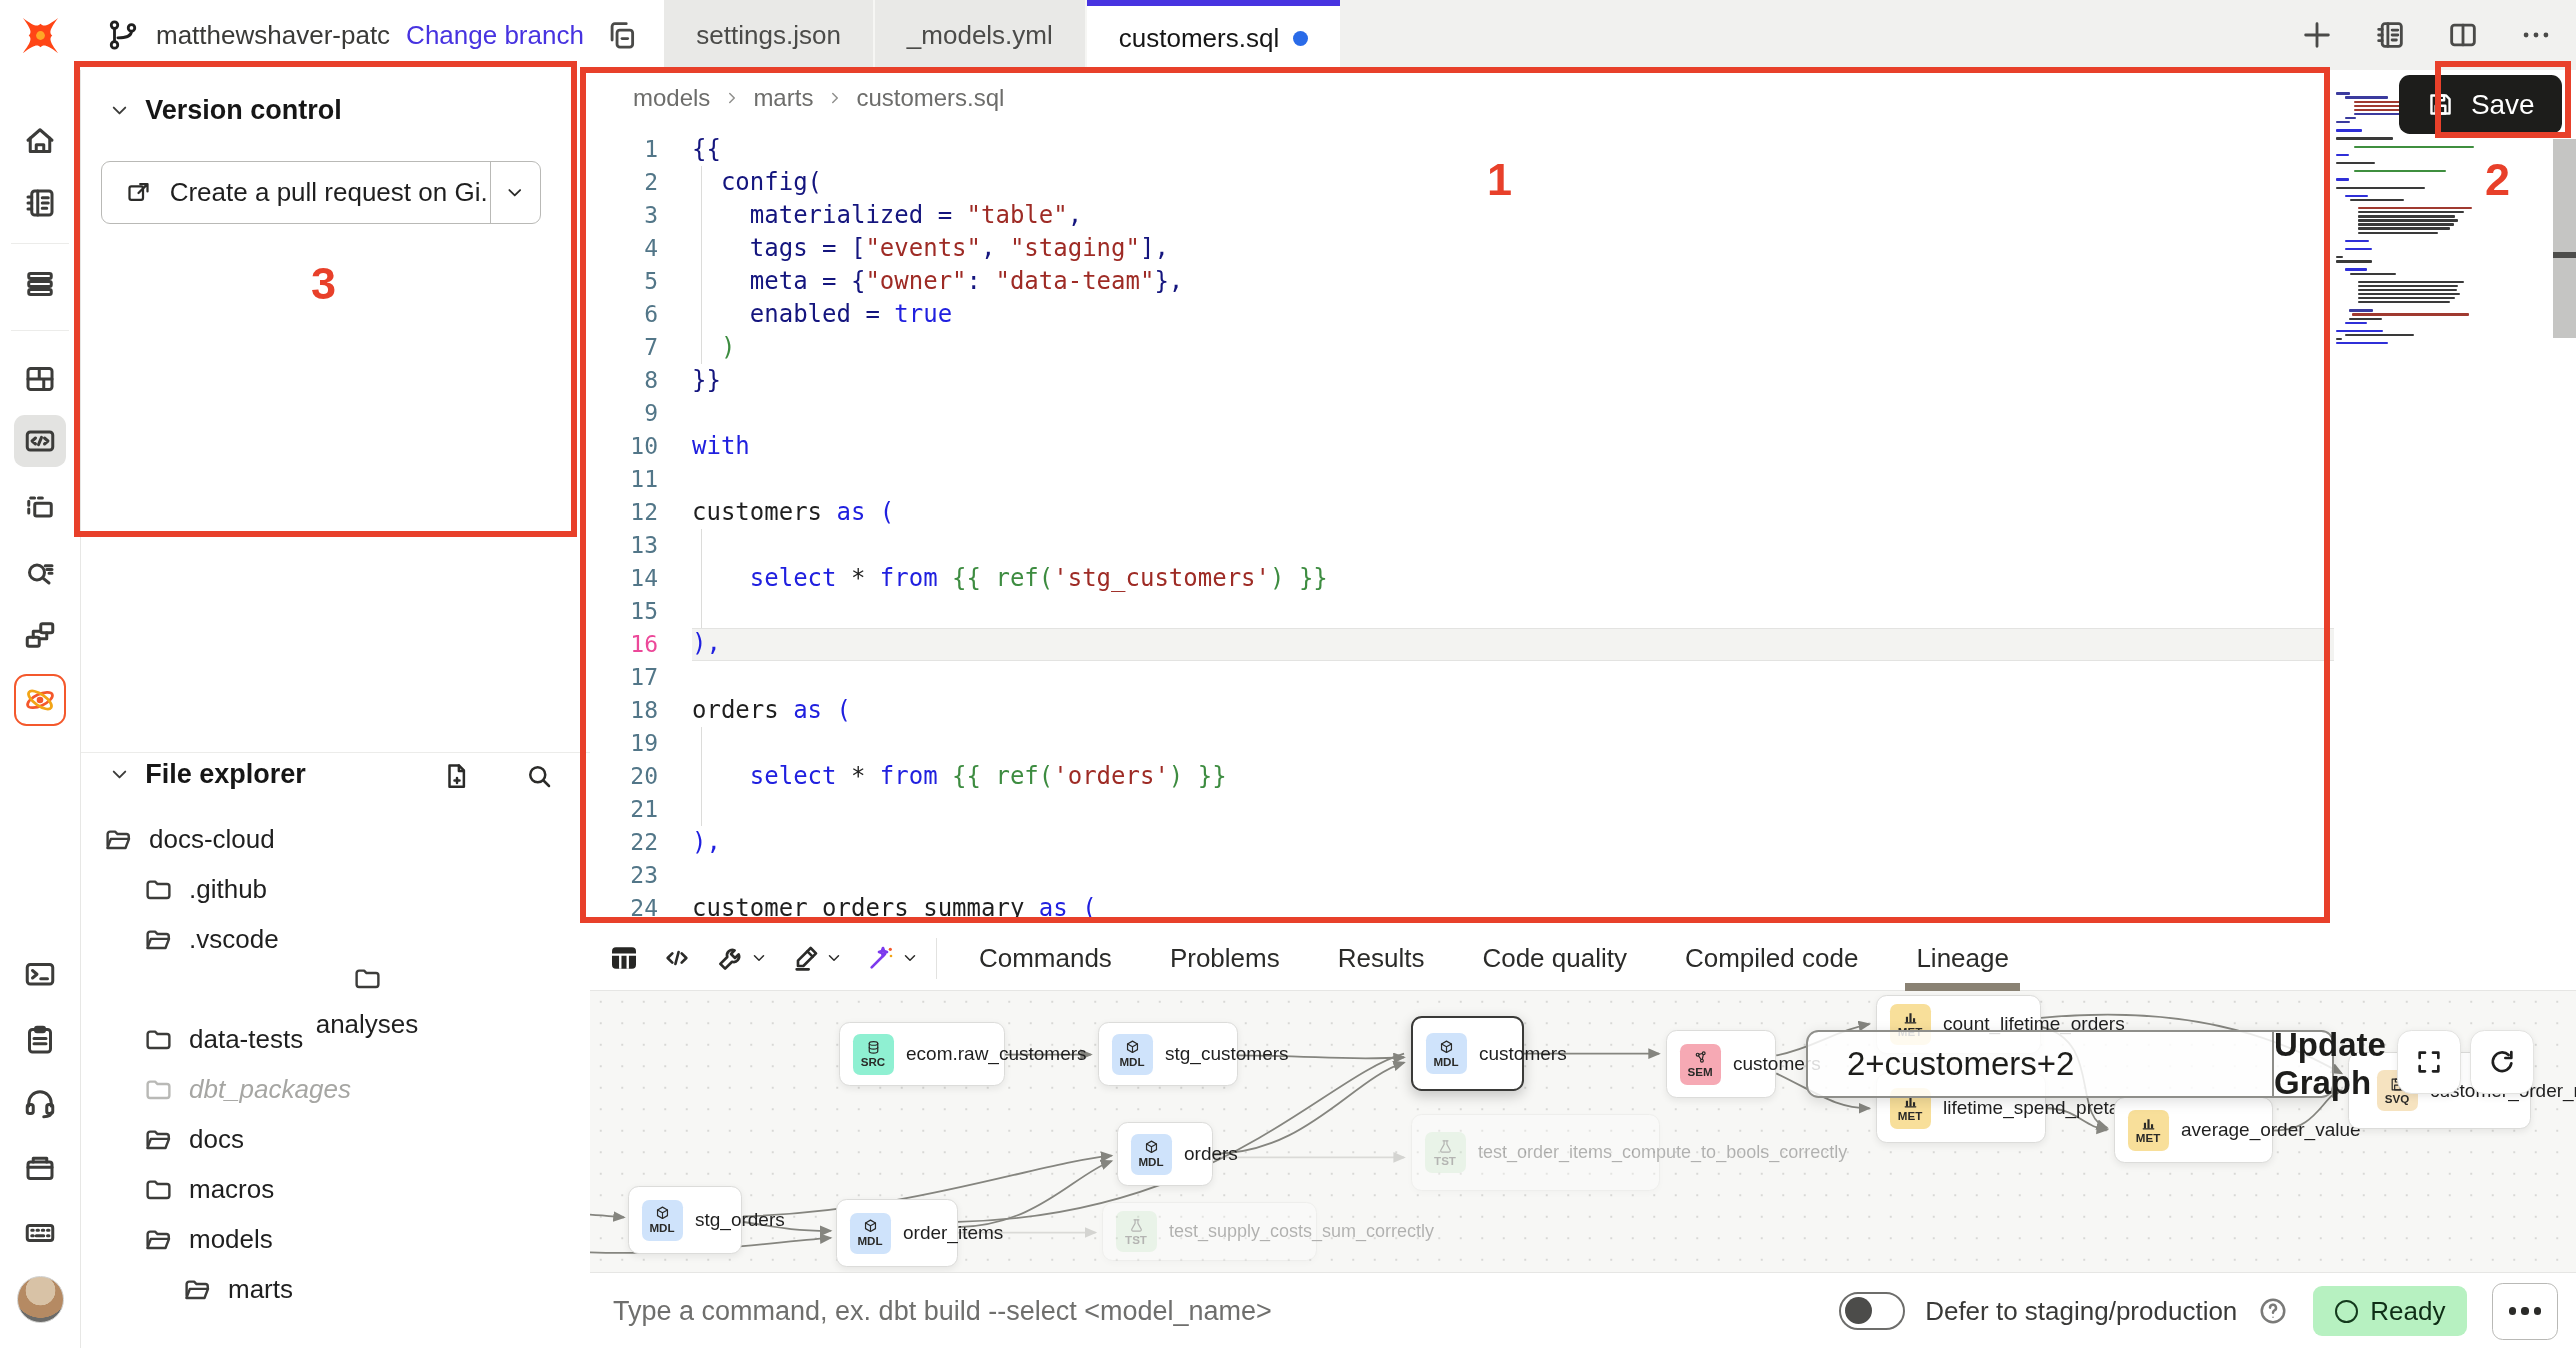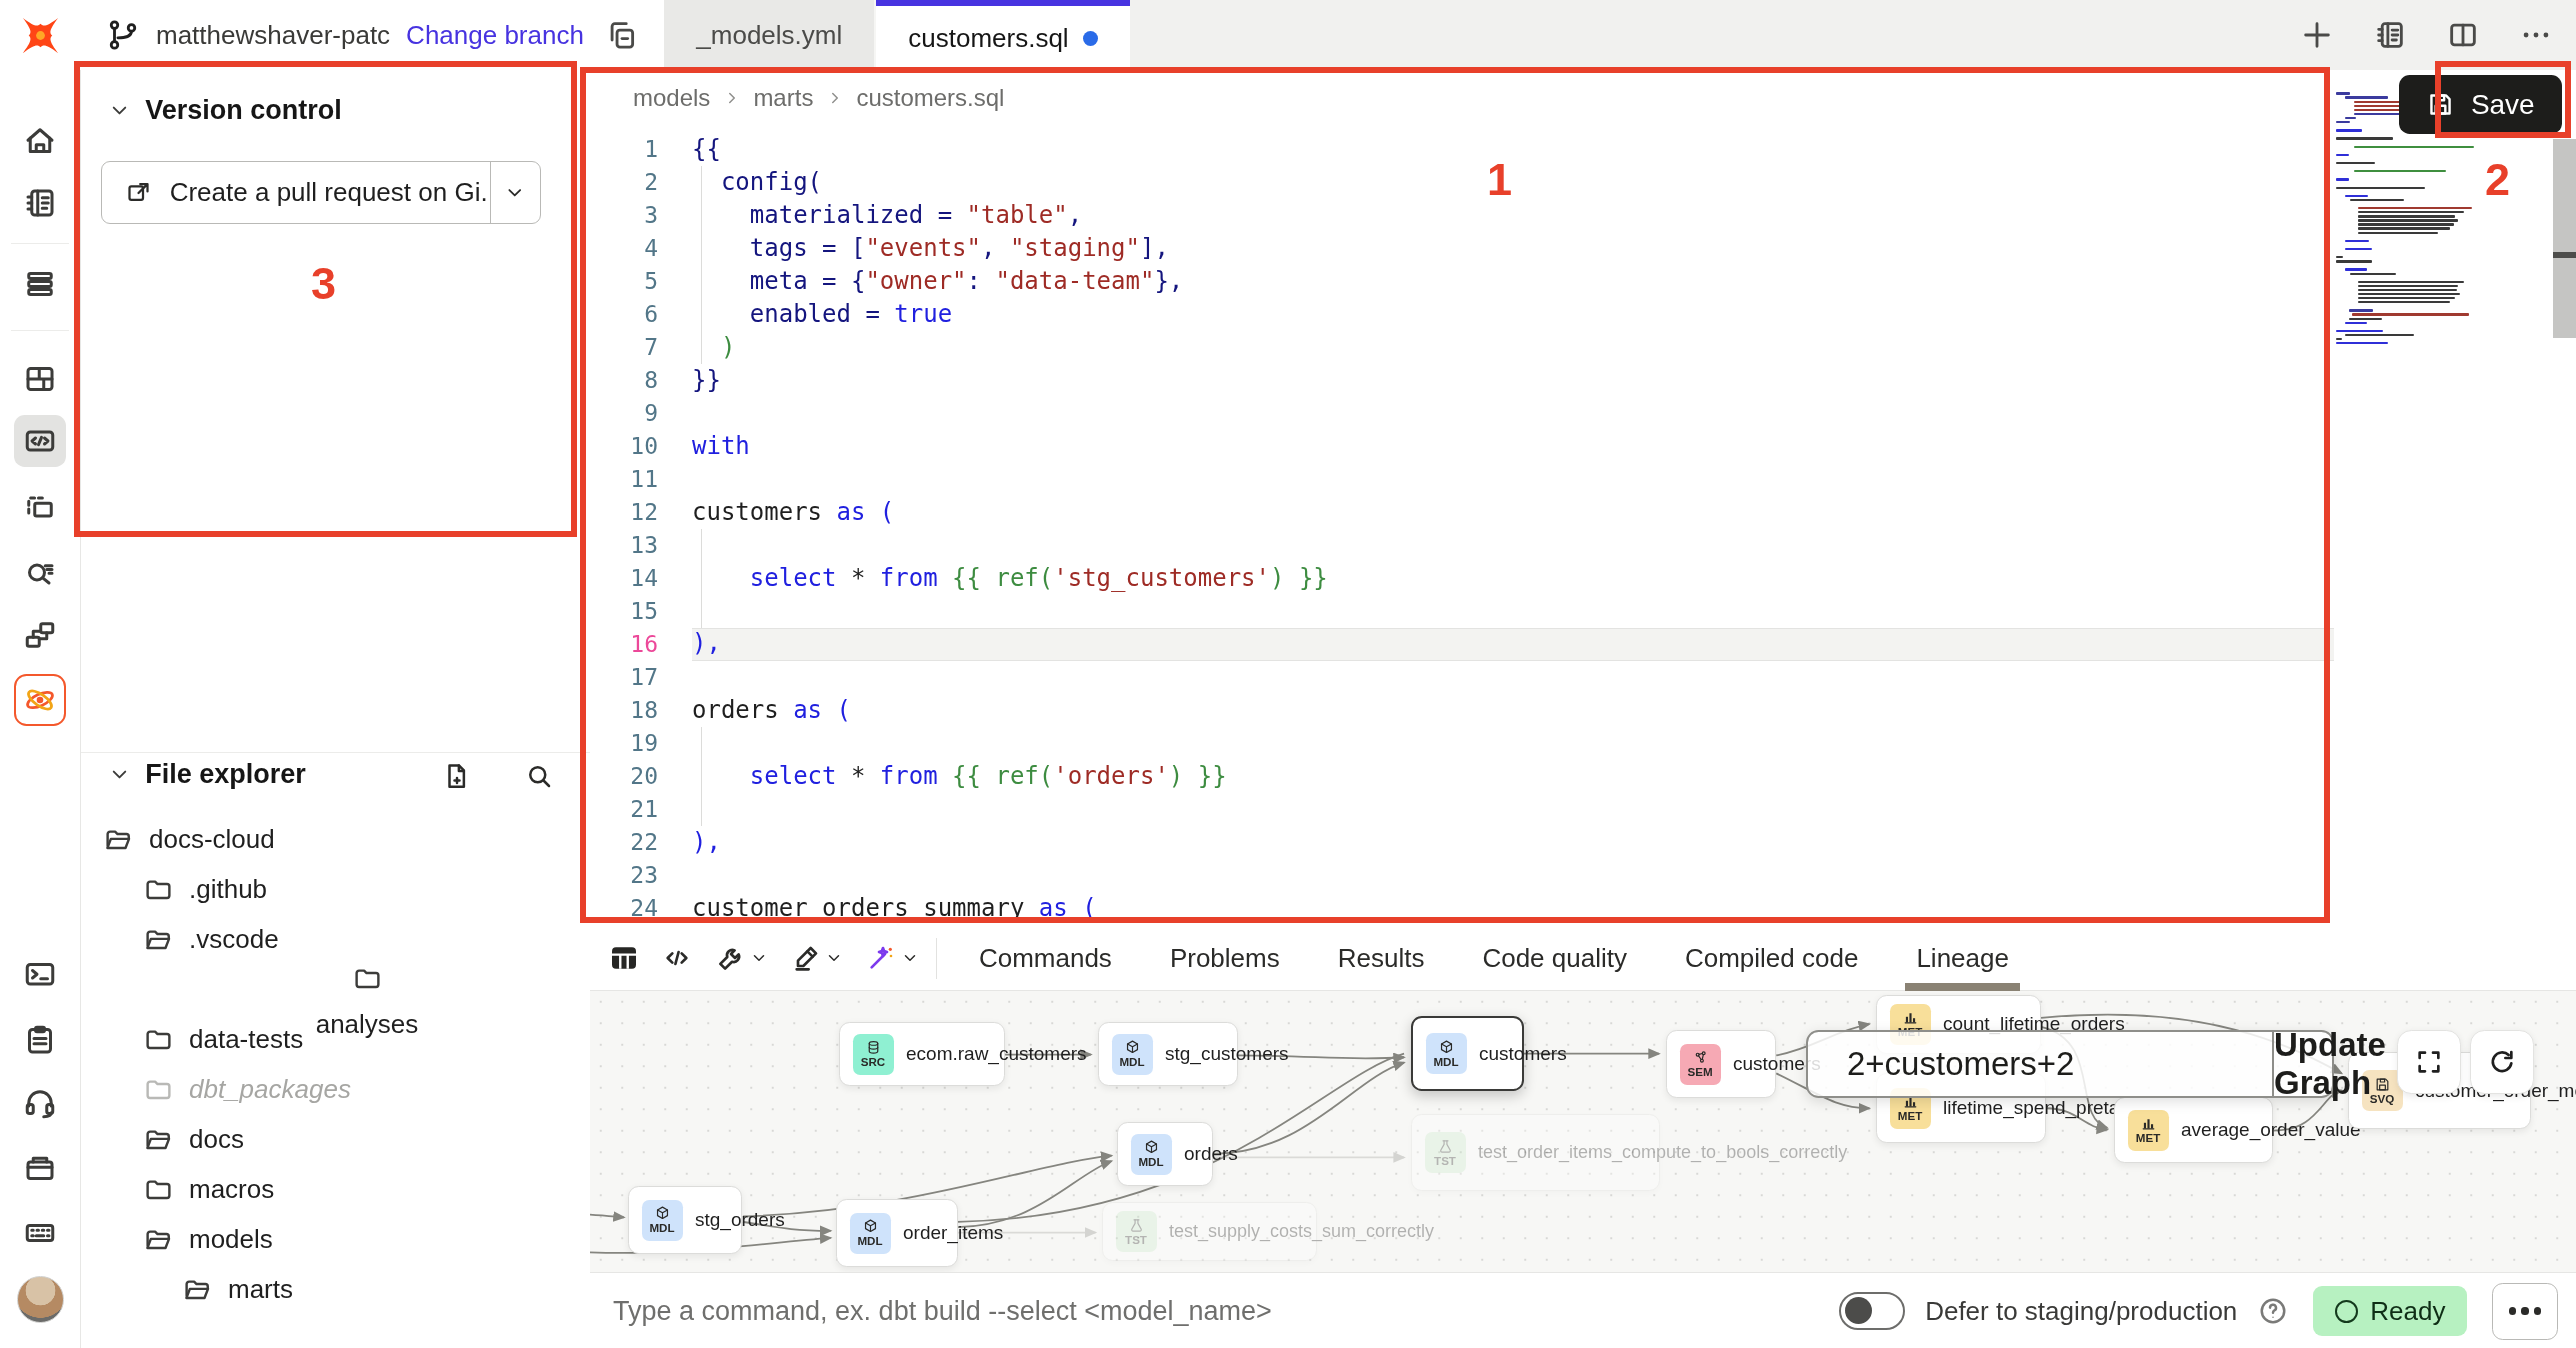--- a/index.html
+++ b/index.html
@@ -139,20 +139,23 @@
     <span class="change-branch">Change branch</span>
     <svg class="tb-icon copy-btn" viewBox="0 0 24 24">
         <g class="ic">
           <rect x="8.5" y="8.5" width="11" height="12" rx="2"></rect>
           <path d="M5 15.5V6a2 2 0 0 1 2-2h8"></path>
           <path d="M12 14.5h4"></path>
         </g>
       </svg>
   </div>
   <div class="tabs" id="tabs">
+      <div class="tab">
+        <span>settings.json</span>
+      </div>
       <div class="tab">
         <span>_models.yml</span>
       </div>
       <div class="tab active">
         <span>customers.sql</span>
         <span class="dot"></span>
       </div>
     </div>
   <div class="topbar-fill"></div>
   <div class="topbar-icons">
@@ -993,21 +996,21 @@
                 <rect x="10.5" y="6" width="3" height="13"></rect>
                 <rect x="15.5" y="13" width="3" height="6"></rect>
               </g>
               <path d="M4.5 19.5h15"></path>
             </svg>
             <span class="btxt">MET</span>
           </div>
           <span class="lnode-label">average_order_value</span>
         </div>
         <div class="lnode" style="left: 1758px; top: 61px; width: 183px; height: 77px;">
-          <div class="badge" style="background: rgb(246, 227, 192);">
+          <div class="badge" style="background: rgb(246, 227, 192); margin-left: 15px;">
             <svg class="bsvg" viewBox="0 0 24 24">
               <path d="M4.5 4.5h12l3 3v12h-15z"></path>
               <rect x="8" y="13" width="8" height="6.5"></rect>
               <rect x="9" y="4.5" width="6" height="4"></rect>
             </svg>
             <span class="btxt">SVQ</span>
           </div>
           <span class="lnode-label">customer_order_metrics</span>
         </div>
       </div>

